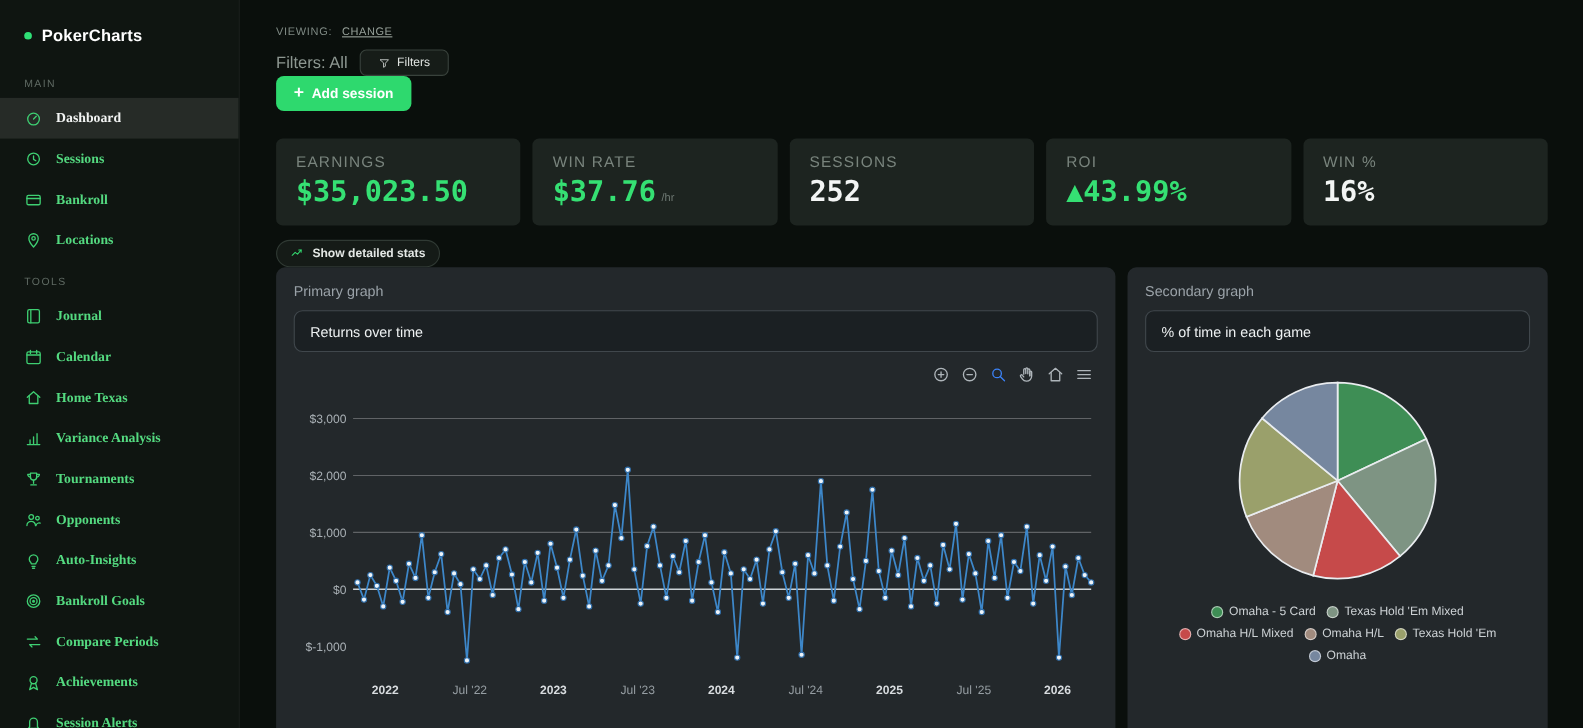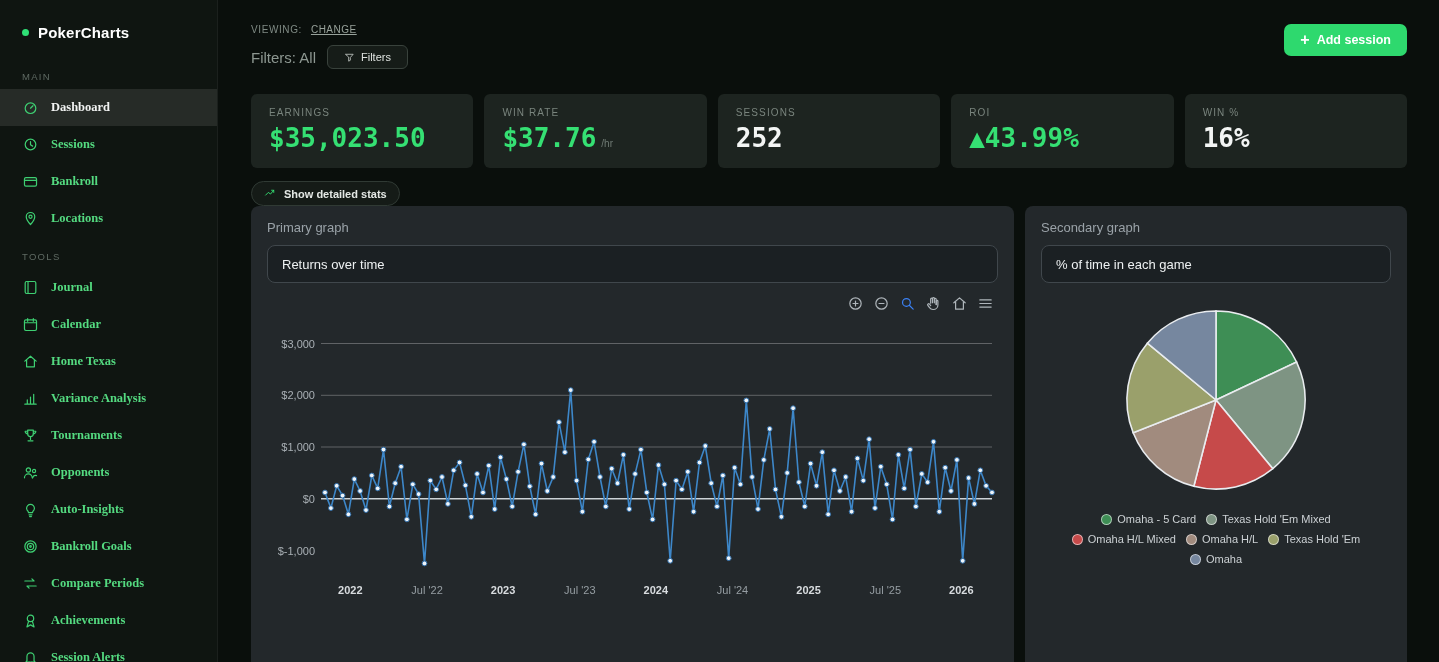--- a/index.html
+++ b/index.html
@@ -15,35 +15,35 @@
   .nav-item { display:flex; align-items:center; gap:12px; height:37px; padding:0 22px; cursor:pointer;font-family:Liberation Serif, serif; }
   .nav-item.active { background:#262b27; }
   .nav-item .icon { width:17px; height:17px; color:#3ecf72; flex:none; }
   .nav-text { font-size:12.5px; font-weight:bold; color:#54da80; white-space:nowrap; }
   .nav-item.active .nav-text { color:#f2f4f3; }
 
   svg.icon *, .tool svg * { fill:none; stroke:currentColor; stroke-width:1.7; stroke-linecap:round; stroke-linejoin:round; }
 
   
   .main { flex:1; padding:24px 32px 0 33px; }
-  .topbar { display:flex; justify-content:space-between; align-items:flex-start; }
+  .topbar { display:flex; justify-content:space-between; align-items:flex-start;flex-direction:column; }
   .viewing-row { display:flex; align-items:baseline; gap:9px; }
   .viewing-label { font-size:10px; letter-spacing:.6px; color:#7f8a84; }
   .viewing-range { font-size:15px; font-weight:bold; color:#f4f6f5; }
   .change-link { font-size:10px; letter-spacing:.5px; color:#98a29b; text-decoration:underline; cursor:pointer; }
   .filters-row { display:flex; align-items:center; gap:11px; margin-top:10px; }
   .filters-label { font-size:15px; color:#8d9791; }
   .filters-btn { display:inline-flex; align-items:center; gap:6px; background:#161c18; border:1px solid #39423c; border-radius:6px; color:#dfe3e0; font-size:11px; padding:5px 16px; cursor:pointer; font-family:inherit; }
   .filters-btn .icon { width:11px; height:11px; color:#cfd4d1; }
   .add-session { display:inline-flex; align-items:center; gap:7px; background:#2ed96e; border:none; border-radius:7px; color:#fff; font-weight:bold; font-size:12.5px; padding:9px 16px; cursor:pointer; font-family:inherit; }
   .add-session .plus { font-size:16px; line-height:.9; font-weight:bold; }
 
   .stats-row { display:flex; gap:11px; margin-top:25px; }
   .stat-card { flex:1; background:#1d2420; border-radius:6px; padding:13px 18px 15px; }
-  .stat-label { font-size:10px; letter-spacing:1.1px; color:#79847d; }
+  .stat-label { font-size:14px; letter-spacing:1.1px; color:#79847d; }
   .stat-value { font-family:"DejaVu Sans Mono",monospace; font-weight:bold; font-size:26px; margin-top:5px; white-space:nowrap; }
   .val-green { color:#35e073; }
   .val-white { color:#f3f5f4; }
   .stat-suffix { font-size:10px; color:#6f7a74; font-family:"Liberation Sans",sans-serif; font-weight:normal; margin-left:5px; }
 
   .detail-chip { display:inline-flex; align-items:center; gap:7px; margin-top:13px; background:#151b17; border:1px solid #303a34; border-radius:14px; padding:5px 12px; color:#e4e8e5; font-size:11px; font-weight:bold; cursor:pointer; font-family:inherit; }
   .detail-chip .icon { width:13px; height:13px; color:#35e073; }
 
   .graphs { display:flex; gap:11px; height:490px; }
   .card { background:#23282b; border-radius:8px; padding:14px 16px; overflow:hidden; }

